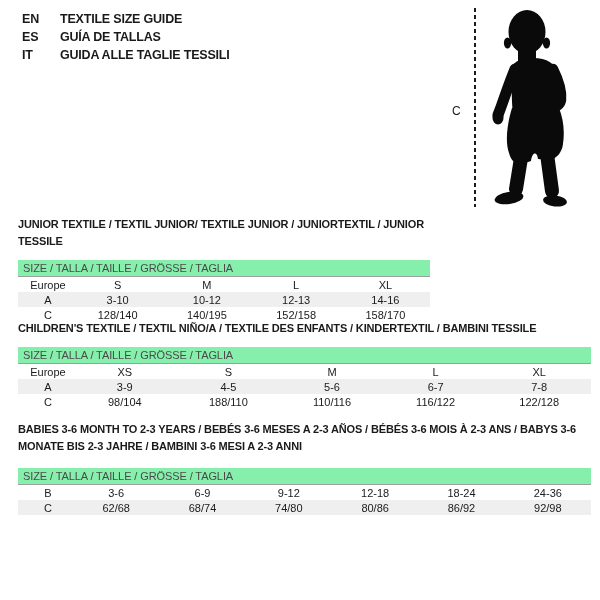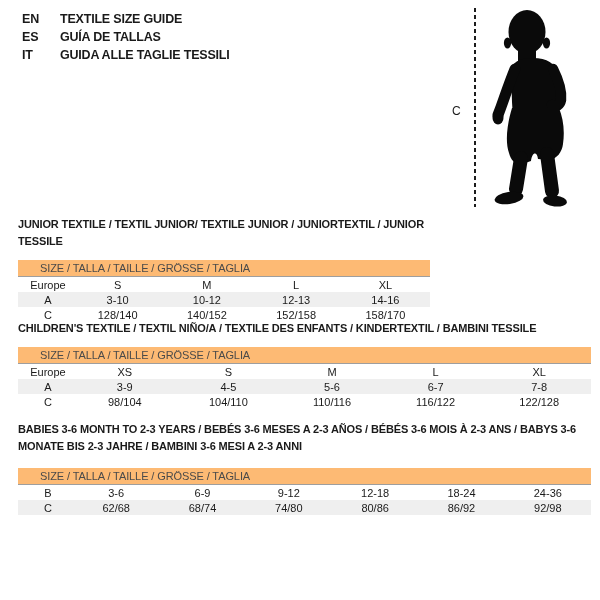--- a/index.html
+++ b/index.html
@@ -21,22 +21,22 @@
   
   .tbl{position:absolute;left:18px;}
   .tbl h2{margin:0;font-size:11px;font-weight:bold;letter-spacing:-0.15px;line-height:17px;}
   .s1{top:216px;width:412px;}
   .s2{top:320px;width:573px;}
   .s3{top:421px;width:573px;}
   .s1 table,.s2 table{margin-top:10px;}
   .s3 table{margin-top:13px;}
   table{width:100%;border-collapse:collapse;table-layout:fixed;font-size:11px;color:#1a1a1a;}
   td.bar{
-    background:#fdba74;border-bottom:1px solid #9e9e9e;color:#4a4a4a;
-    text-align:left;padding:2px 0 2px 22px;height:12px;font-weight:500;letter-spacing:-0.1px;
+    background:#86efac;border-bottom:1px solid #9e9e9e;color:#4a4a4a;
+    text-align:left;padding:2px 0 2px 5px;height:12px;font-weight:500;letter-spacing:-0.1px;
   }
   tbody td{height:15px;text-align:center;padding:0;white-space:nowrap;}
   td.lbl{text-align:center;padding-left:5px;}
   tr.shaded td{background:#efefef;}
   
   .notes{position:absolute;left:18px;top:535px;font-weight:bold;font-size:11px;line-height:17.5px;letter-spacing:-0.15px;}
 </style>
 </head>
 <body>
 
@@ -112,21 +112,21 @@
           <tr class="shaded">
             <td class="lbl">A</td>
             <td>3-10</td>
             <td>10-12</td>
             <td>12-13</td>
             <td>14-16</td>
           </tr>
           <tr>
             <td class="lbl">C</td>
             <td>128/140</td>
-            <td>140/152</td>
+            <td>140/195</td>
             <td>152/158</td>
             <td>158/170</td>
           </tr>
         </tbody>
       </table>
   </section>
 
   <section class="tbl s2">
     <h2>CHILDREN'S TEXTILE / TEXTIL NIÑO/A / TEXTILE DES ENFANTS / KINDERTEXTIL / BAMBINI TESSILE</h2>
     <table>
@@ -156,21 +156,21 @@
             <td class="lbl">A</td>
             <td>3-9</td>
             <td>4-5</td>
             <td>5-6</td>
             <td>6-7</td>
             <td>7-8</td>
           </tr>
           <tr>
             <td class="lbl">C</td>
             <td>98/104</td>
-            <td>104/110</td>
+            <td>188/110</td>
             <td>110/116</td>
             <td>116/122</td>
             <td>122/128</td>
           </tr>
         </tbody>
       </table>
   </section>
 
   <section class="tbl s3">
     <h2>BABIES 3-6 MONTH TO 2-3 YEARS / BEBÉS 3-6 MESES A 2-3 AÑOS / BÉBÉS 3-6 MOIS À 2-3 ANS / BABYS 3-6 MONATE BIS 2-3 JAHRE / BAMBINI 3-6 MESI A 2-3 ANNI</h2>

